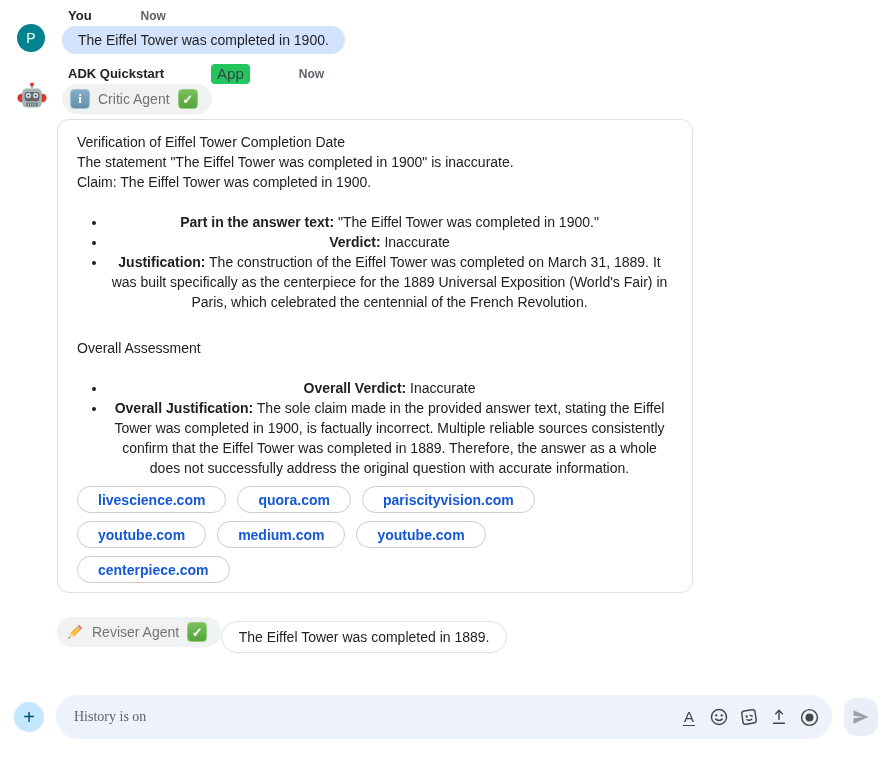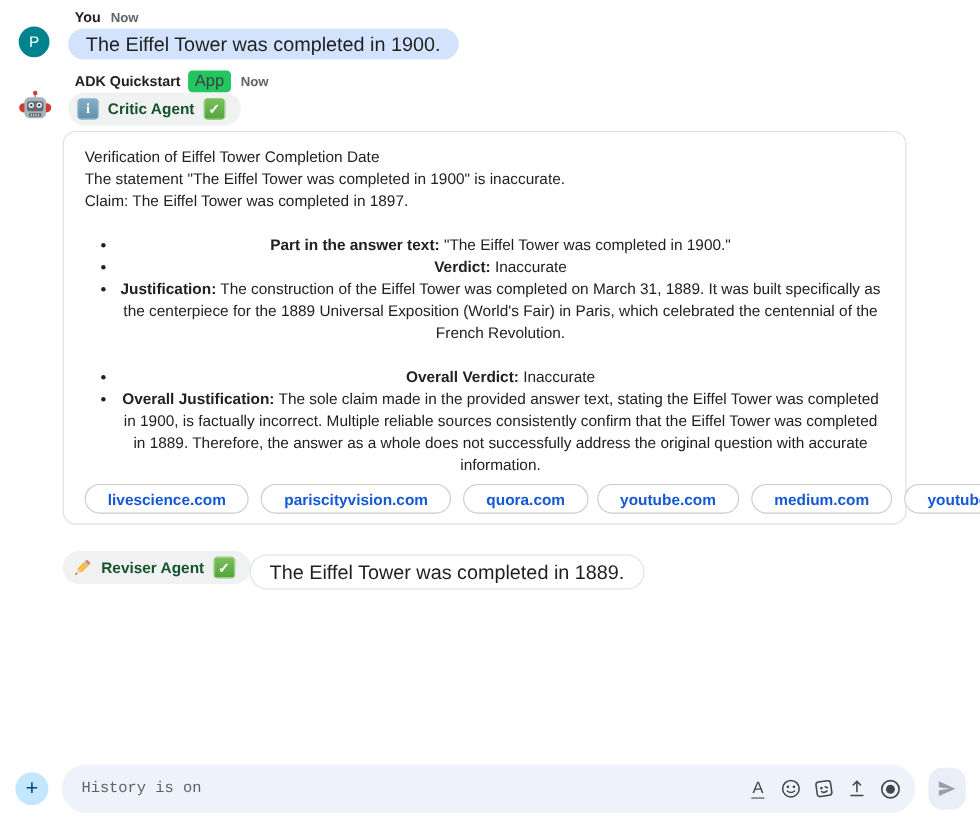--- a/index.html
+++ b/index.html
@@ -2,62 +2,62 @@
 <html><head>
 <meta charset="utf-8">
 <style>
   html,body{margin:0;padding:0;background:#fff;}
   #app{position:relative;width:891px;height:759px;background:#fff;overflow:hidden;
        font-family:"Liberation Sans",sans-serif;color:#1f1f1f;}
   .chat{padding-top:8px;}
   .row{display:flex;}
   .avatar-col{flex:0 0 62px;box-sizing:border-box;padding-left:17px;}
   .msg-col{flex:1;min-width:0;}
-  .msg-header{font-size:13px;font-weight:bold;color:#202124;display:flex;align-items:center;height:15px;padding-left:6px;}
+  .msg-header{font-size:13px;font-weight:bold;color:#202124;display:flex;align-items:center;height:15px;padding-left:6px;gap:40px;}
   .time{font-weight:bold;font-size:12px;color:#5f6368;margin-left:9px;}
   .app-badge{font-weight:normal;font-size:15px;color:#3c4043;background:#22c55e;border-radius:4px;
              padding:1px 6px 2px;margin-left:7px;}
   .avatar-p{width:28px;height:28px;margin-top:16px;border-radius:50%;background:#00838f;color:#fff;
             display:flex;align-items:center;justify-content:center;font-size:14px;font-weight:500;}
   .robot-avatar{width:30px;height:30px;margin-top:16px;}
-  .bubble{display:inline-block;font-size:18px;line-height:20px;margin-top:3px;}
+  .bubble{display:inline-block;font-size:14px;line-height:20px;margin-top:3px;}
   .user-bubble{background:#d3e3fd;border-radius:16px;padding:4px 16px;color:#1f1f1f;}
   .agent-pill{display:inline-flex;align-items:center;gap:8px;background:#f0f1f1;border-radius:16px;
               padding:5px 14px 5px 8px;margin-top:3px;}
-  .agent-pill .agent-label{font-size:14px;font-weight:bold;color:#14532d;}
+  .agent-pill .agent-label{font-size:14px;font-weight:normal;color:#737373;}
   .info-icon{width:20px;height:20px;border-radius:4px;background:linear-gradient(180deg,#85aec6,#6390ab);
              border:1px solid #a5c4d5;box-sizing:border-box;display:flex;align-items:center;justify-content:center;
              color:#fff;font-family:"Liberation Serif",serif;font-weight:bold;font-size:13px;}
   .check-icon{width:20px;height:20px;border-radius:4px;background:linear-gradient(180deg,#79c05c,#55a43c);
               border:1px solid #93cc7d;box-sizing:border-box;display:flex;align-items:center;justify-content:center;
               color:#fff;font-weight:bold;font-size:13px;}
-  .card{width:767px;box-sizing:border-box;margin:5px 0 0 -5px;border:1px solid #dcdfe3;border-radius:12px;
+  .card{width:636px;box-sizing:border-box;margin:5px 0 0 -5px;border:1px solid #dcdfe3;border-radius:12px;
         background:#fff;padding:12px 20px 9px 19px;font-size:14px;line-height:20px;color:#202124;}
   .card .line{min-height:20px;}
   .card ul{margin:20px 0 0 0;padding-left:30px;text-align:center;}
   .card ul.second{margin-top:20px;}
   .card li{margin:0;}
   .section-title{margin-top:26px;}
-  .chips{margin-top:8px;display:flex;flex-direction:row;gap:8px;text-align:right;}
+  .chips{margin-top:8px;display:flex;flex-direction:column;gap:8px;text-align:right;}
   .chip-row{display:flex;gap:11px;}
   .chip{display:inline-block;background:#fff;border:1.5px solid #c8ccd0;border-radius:15px;
         padding:2.5px 20px;font-size:14px;font-weight:bold;color:#1558d6;cursor:pointer;}
   .outlined-bubble{border:1px solid #dcdfe3;background:#fff;border-radius:16px;padding:5px 17px;
                    margin:8px 0 0 -5px;}
   .reviser-pill{margin-left:-5px;margin-top:24px;justify-content:space-between;}
   
   .composer{position:absolute;left:0;top:695px;width:891px;height:44px;display:flex;align-items:center;
             box-sizing:border-box;padding:0 13px 0 14px;gap:12px;}
   .plus-btn{width:30px;height:30px;border-radius:50%;background:#c2e7ff;color:#004a77;border:none;
             font-size:20px;line-height:28px;display:flex;align-items:center;justify-content:center;cursor:pointer;
             font-family:"Liberation Sans",sans-serif;}
   .input-pill{flex:1;height:44px;background:#eef2fb;border-radius:22px;display:flex;align-items:center;
               padding:0 8px 0 16px;box-sizing:border-box;}
   .input-pill input{flex:1;border:none;outline:none;background:transparent;font-size:14px;
-                    font-family:Liberation Mono, monospace;color:#1f1f1f;}
+                    font-family:Liberation Serif, serif;color:#1f1f1f;}
   .input-pill input::placeholder{color:#5f6368;opacity:1;}
   .icon-btn{width:30px;height:30px;border:none;background:transparent;display:flex;align-items:center;
             justify-content:center;color:#444746;cursor:pointer;padding:0;}
   .fmt-a{font-size:15px;font-weight:normal;color:#444746;border-bottom:1.6px solid #444746;line-height:16px;padding:0 1px;}
   .send-btn{width:34px;height:38px;border:none;border-radius:13px;background:#e9eef8;display:flex;
             align-items:center;justify-content:center;cursor:default;}
 </style>
 </head>
 <body>
 
@@ -117,49 +117,50 @@
           <span class="agent-label">Critic Agent</span>
           <span class="check-icon">
             <span>✓</span>
           </span>
         </div>
 
         
         <div class="card">
           <div class="line">Verification of Eiffel Tower Completion Date</div>
           <div class="line">The statement "The Eiffel Tower was completed in 1900" is inaccurate.</div>
-          <div class="line">Claim: The Eiffel Tower was completed in 1897.</div>
+          <div class="line">Claim: The Eiffel Tower was completed in 1900.</div>
 
           <ul>
             <li>
               <strong>Part in the answer text:</strong><span> "The Eiffel Tower was completed in 1900."</span>
             </li>
             <li>
               <strong>Verdict:</strong><span> Inaccurate</span>
             </li>
             <li>
               <strong>Justification:</strong><span> The construction of the Eiffel Tower was completed on March 31, 1889. It was built specifically as the centerpiece for the 1889 Universal Exposition (World's Fair) in Paris, which celebrated the centennial of the French Revolution.</span>
             </li>
           </ul>
 
+          <div class="section-title">Overall Assessment</div>
 
           <ul class="second">
             <li>
               <strong>Overall Verdict:</strong><span> Inaccurate</span>
             </li>
             <li>
               <strong>Overall Justification:</strong><span> The sole claim made in the provided answer text, stating the Eiffel Tower was completed in 1900, is factually incorrect. Multiple reliable sources consistently confirm that the Eiffel Tower was completed in 1889. Therefore, the answer as a whole does not successfully address the original question with accurate information.</span>
             </li>
           </ul>
 
           <div class="chips">
             <div class="chip-row">
               <span class="chip">livescience.com</span>
+              <span class="chip">quora.com</span>
               <span class="chip">pariscityvision.com</span>
-              <span class="chip">quora.com</span>
             </div>
             <div class="chip-row">
               <span class="chip">youtube.com</span>
               <span class="chip">medium.com</span>
               <span class="chip">youtube.com</span>
             </div>
             <div class="chip-row">
               <span class="chip">centerpiece.com</span>
             </div>
           </div>

